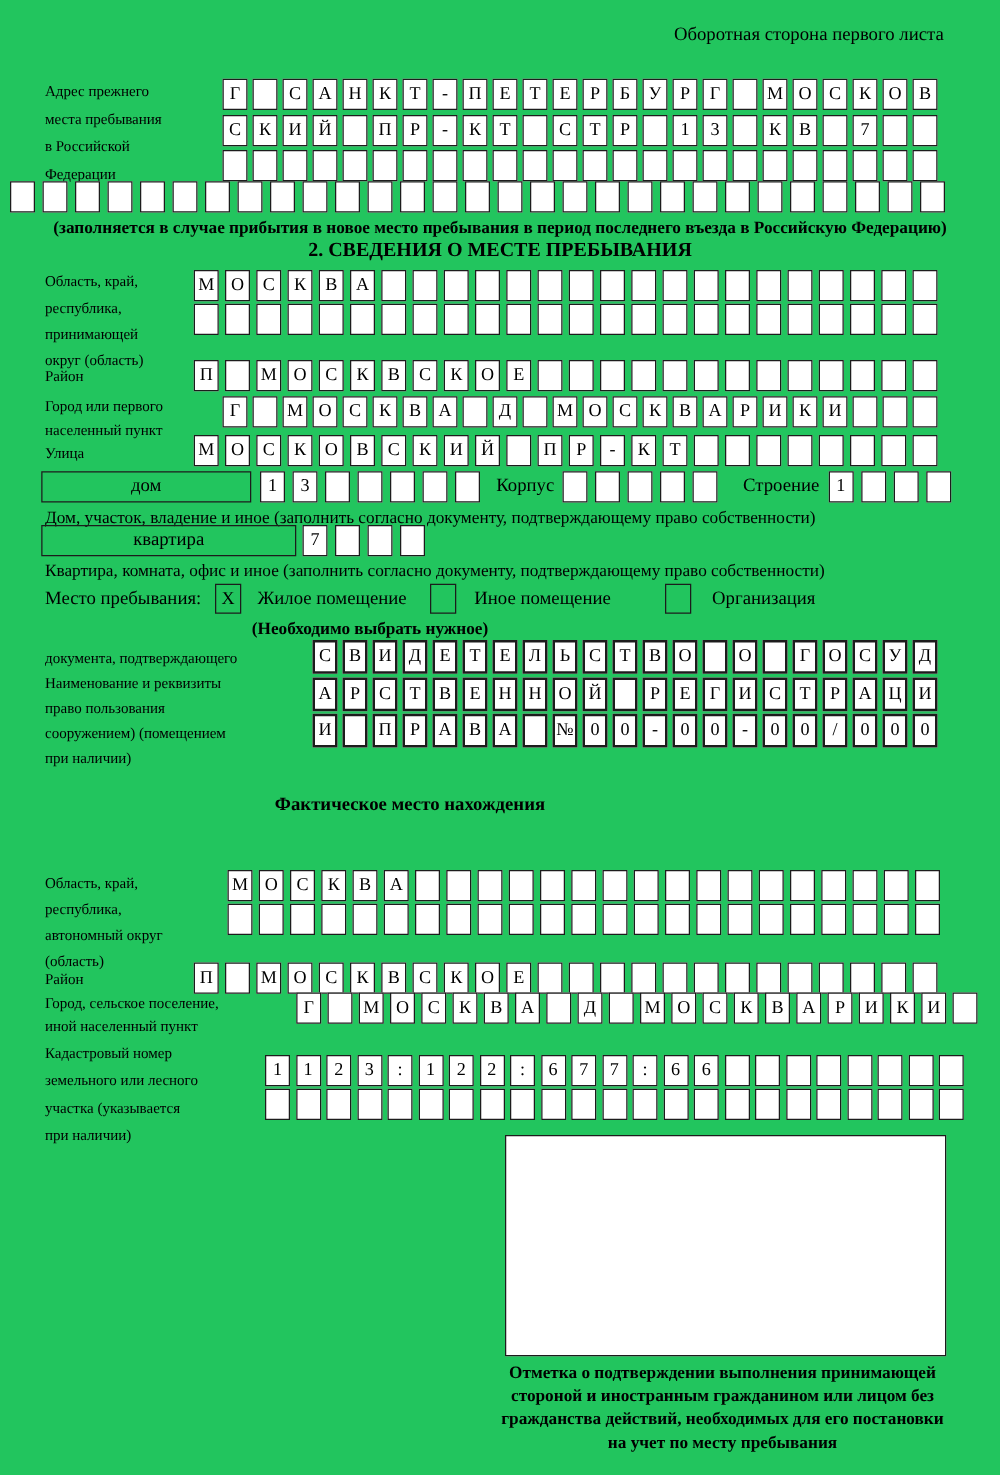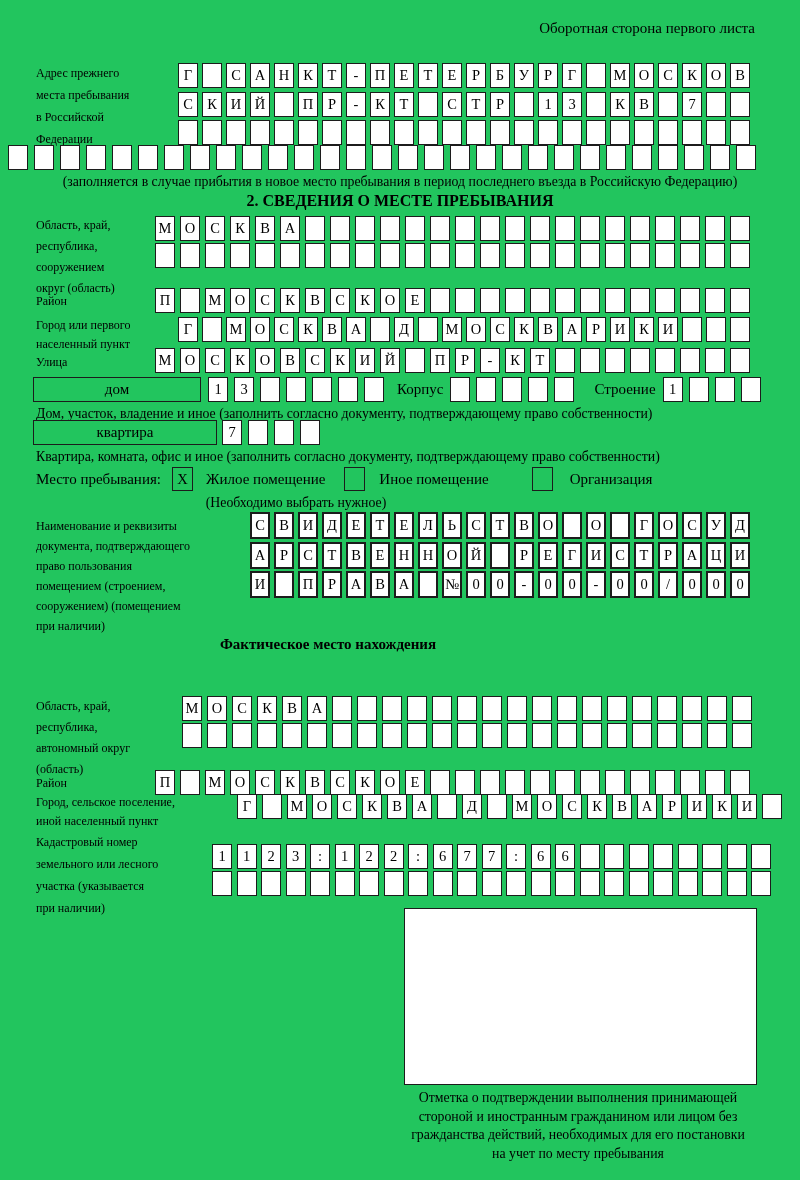--- a/index.html
+++ b/index.html
@@ -7,21 +7,21 @@
          font-family:"Liberation Serif",serif;color:#000;overflow:hidden;}
   .lbl{position:absolute;font-size:12px;line-height:22px;}
   .lh21{line-height:21px;} .lh20{line-height:20px;} .lh19{line-height:19px;} .lh22{line-height:22px;}
   .boxrow{position:absolute;display:flex;}
   .inrow{display:flex;}
   .cbox{flex:0 0 auto;width:20px;height:25px;box-sizing:border-box;border:1.6px solid #1c1c1c;
         display:flex;align-items:center;justify-content:center;font-size:14.5px;background:#fff;}
   .g4{gap:4px}.g45{gap:4.5px}.g5{gap:5px}.g6{gap:6px}
   .thick .cbox{border-width:2.2px;height:27px;}
   .caption{position:absolute;font-size:13.8px;line-height:18px;}
-  .center{text-align:center;}
+  .center{text-align:center;font-weight:bold;}
   .title{position:absolute;font-weight:bold;font-size:16px;text-align:center;}
   .title2{position:absolute;font-weight:bold;font-size:15px;text-align:center;}
   .hrow{position:absolute;display:flex;align-items:center;font-size:15px;white-space:nowrap;}
   .wbox{box-sizing:border-box;height:25px;border:1.6px solid #1c1c1c;display:flex;
         align-items:center;justify-content:center;font-size:15px;flex:0 0 auto;}
   .check{flex:0 0 auto;width:21px;height:24px;box-sizing:border-box;border:1.6px solid #1c1c1c;
         display:flex;align-items:center;justify-content:center;font-size:14.5px;}
   .bigbox{position:absolute;border:1.8px solid #1c1c1c;background:#fff;}
   .corner{position:absolute;font-size:15px;}
 </style>
@@ -147,21 +147,21 @@
       <span class="cbox"></span>
       <span class="cbox"></span>
     </div>
   <div class="caption center" style="left:0;top:173px;width:800px">(заполняется в случае прибытия в новое место пребывания в период последнего въезда в Российскую Федерацию)</div>
 
   <div class="title" style="left:0;top:192px;width:800px">2. СВЕДЕНИЯ О МЕСТЕ ПРЕБЫВАНИЯ</div>
 
   <div class="lbl lh21" style="left:36px;top:215px">
       <div>Область, край,</div>
       <div>республика,</div>
-      <div>сооружением</div>
+      <div>принимающей</div>
       <div>округ (область)</div>
     </div>
   <div class="boxrow g5" style="left:155px;top:216px">
       <span class="cbox">М</span>
       <span class="cbox">О</span>
       <span class="cbox">С</span>
       <span class="cbox">К</span>
       <span class="cbox">В</span>
       <span class="cbox">А</span>
       <span class="cbox"></span>
@@ -320,21 +320,21 @@
     <div class="inrow g6" style="margin-left:7px">
         <span class="cbox">1</span>
         <span class="cbox"></span>
         <span class="cbox"></span>
         <span class="cbox"></span>
       </div>
   </div>
   <div class="caption" style="left:36px;top:405px">Дом, участок, владение и иное (заполнить согласно документу, подтверждающему право собственности)</div>
 
   <div class="hrow" style="left:33px;top:420px">
-    <div class="wbox" style="width:184px">квартира</div>
+    <div class="wbox" style="width:204px">квартира</div>
     <div class="inrow g6" style="margin-left:5px">
         <span class="cbox">7</span>
         <span class="cbox"></span>
         <span class="cbox"></span>
         <span class="cbox"></span>
       </div>
   </div>
   <div class="caption" style="left:36px;top:448px">Квартира, комната, офис и иное (заполнить согласно документу, подтверждающему право собственности)</div>
 
   <div class="hrow" style="left:36px;top:467px">
@@ -342,24 +342,23 @@
     <div class="check" style="margin-left:11px">X</div>
     <div style="margin-left:13px">Жилое помещение</div>
     <div class="check" style="margin-left:19px"></div>
     <div style="margin-left:14px">Иное помещение</div>
     <div class="check" style="margin-left:43px"></div>
     <div style="margin-left:17px">Организация</div>
   </div>
   <div class="caption center" style="left:36px;top:494px;width:520px">(Необходимо выбрать нужное)</div>
 
   <div class="lbl lh20" style="left:36px;top:516px">
+      <div>документа, подтверждающего</div>
       <div>Наименование и реквизиты</div>
-      <div>документа, подтверждающего</div>
       <div>право пользования</div>
-      <div>помещением (строением,</div>
       <div>сооружением) (помещением</div>
       <div>при наличии)</div>
     </div>
   <div class="boxrow g4 thick" style="left:250px;top:512px">
       <span class="cbox">С</span>
       <span class="cbox">В</span>
       <span class="cbox">И</span>
       <span class="cbox">Д</span>
       <span class="cbox">Е</span>
       <span class="cbox">Т</span>

